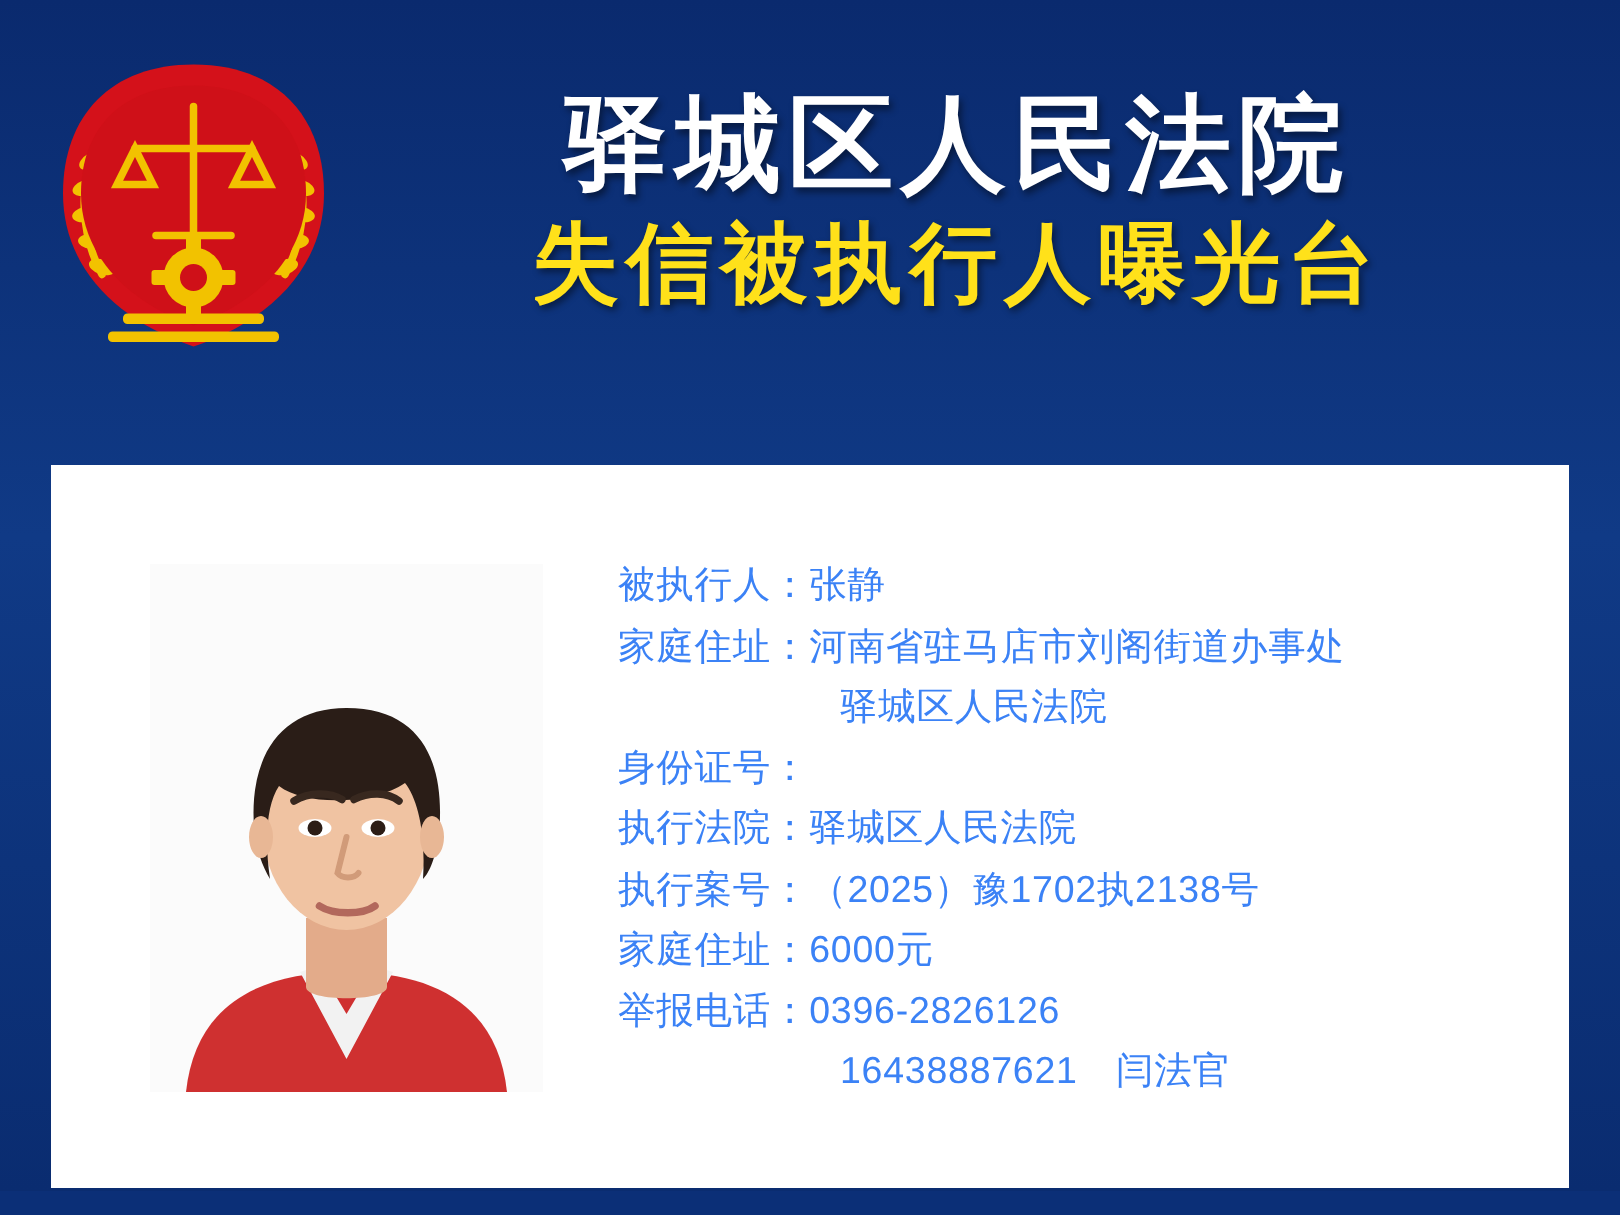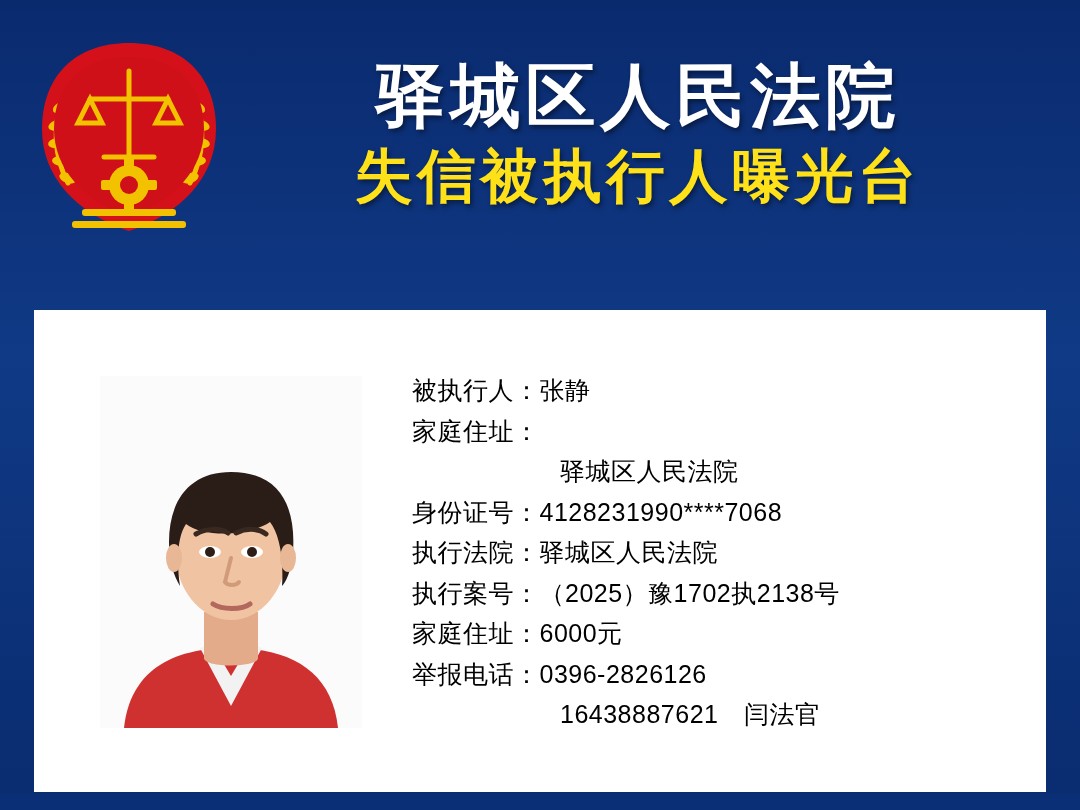--- a/index.html
+++ b/index.html
@@ -84,21 +84,21 @@
     position: relative;
     overflow: hidden;
     background: #f2f3f5;
   }
 
   
   .photo-wrap svg { display: block; }
 
   .info {
     margin: 60px 0 1px 50px;
-    color: #000000;
+    color: #3b82f6;
     font-size: 25px;
     line-height: 1.62;
     letter-spacing: 0.5px;
   }
   .info .row {
     display: flex;
     align-items: flex-start;
     white-space: nowrap;
   }
   .info .lbl {
@@ -208,28 +208,28 @@
 
     <div class="info">
 
       <div class="row">
         <span class="lbl">被执行人：</span>
         <span class="val">张静</span>
       </div>
 
       <div class="row">
         <span class="lbl">家庭住址：</span>
+        <span class="val">河南省驻马店市刘阁街道办事处</span>
       </div>
       <div class="row">
         <span class="cont">驿城区人民法院</span>
       </div>
 
       <div class="row">
         <span class="lbl">身份证号：</span>
-        <span class="val">4128231990****7068</span>
       </div>
 
       <div class="row">
         <span class="lbl">执行法院：</span>
         <span class="val">驿城区人民法院</span>
       </div>
 
       <div class="row">
         <span class="lbl">执行案号：</span>
         <span class="val">（2025）豫1702执2138号</span>

